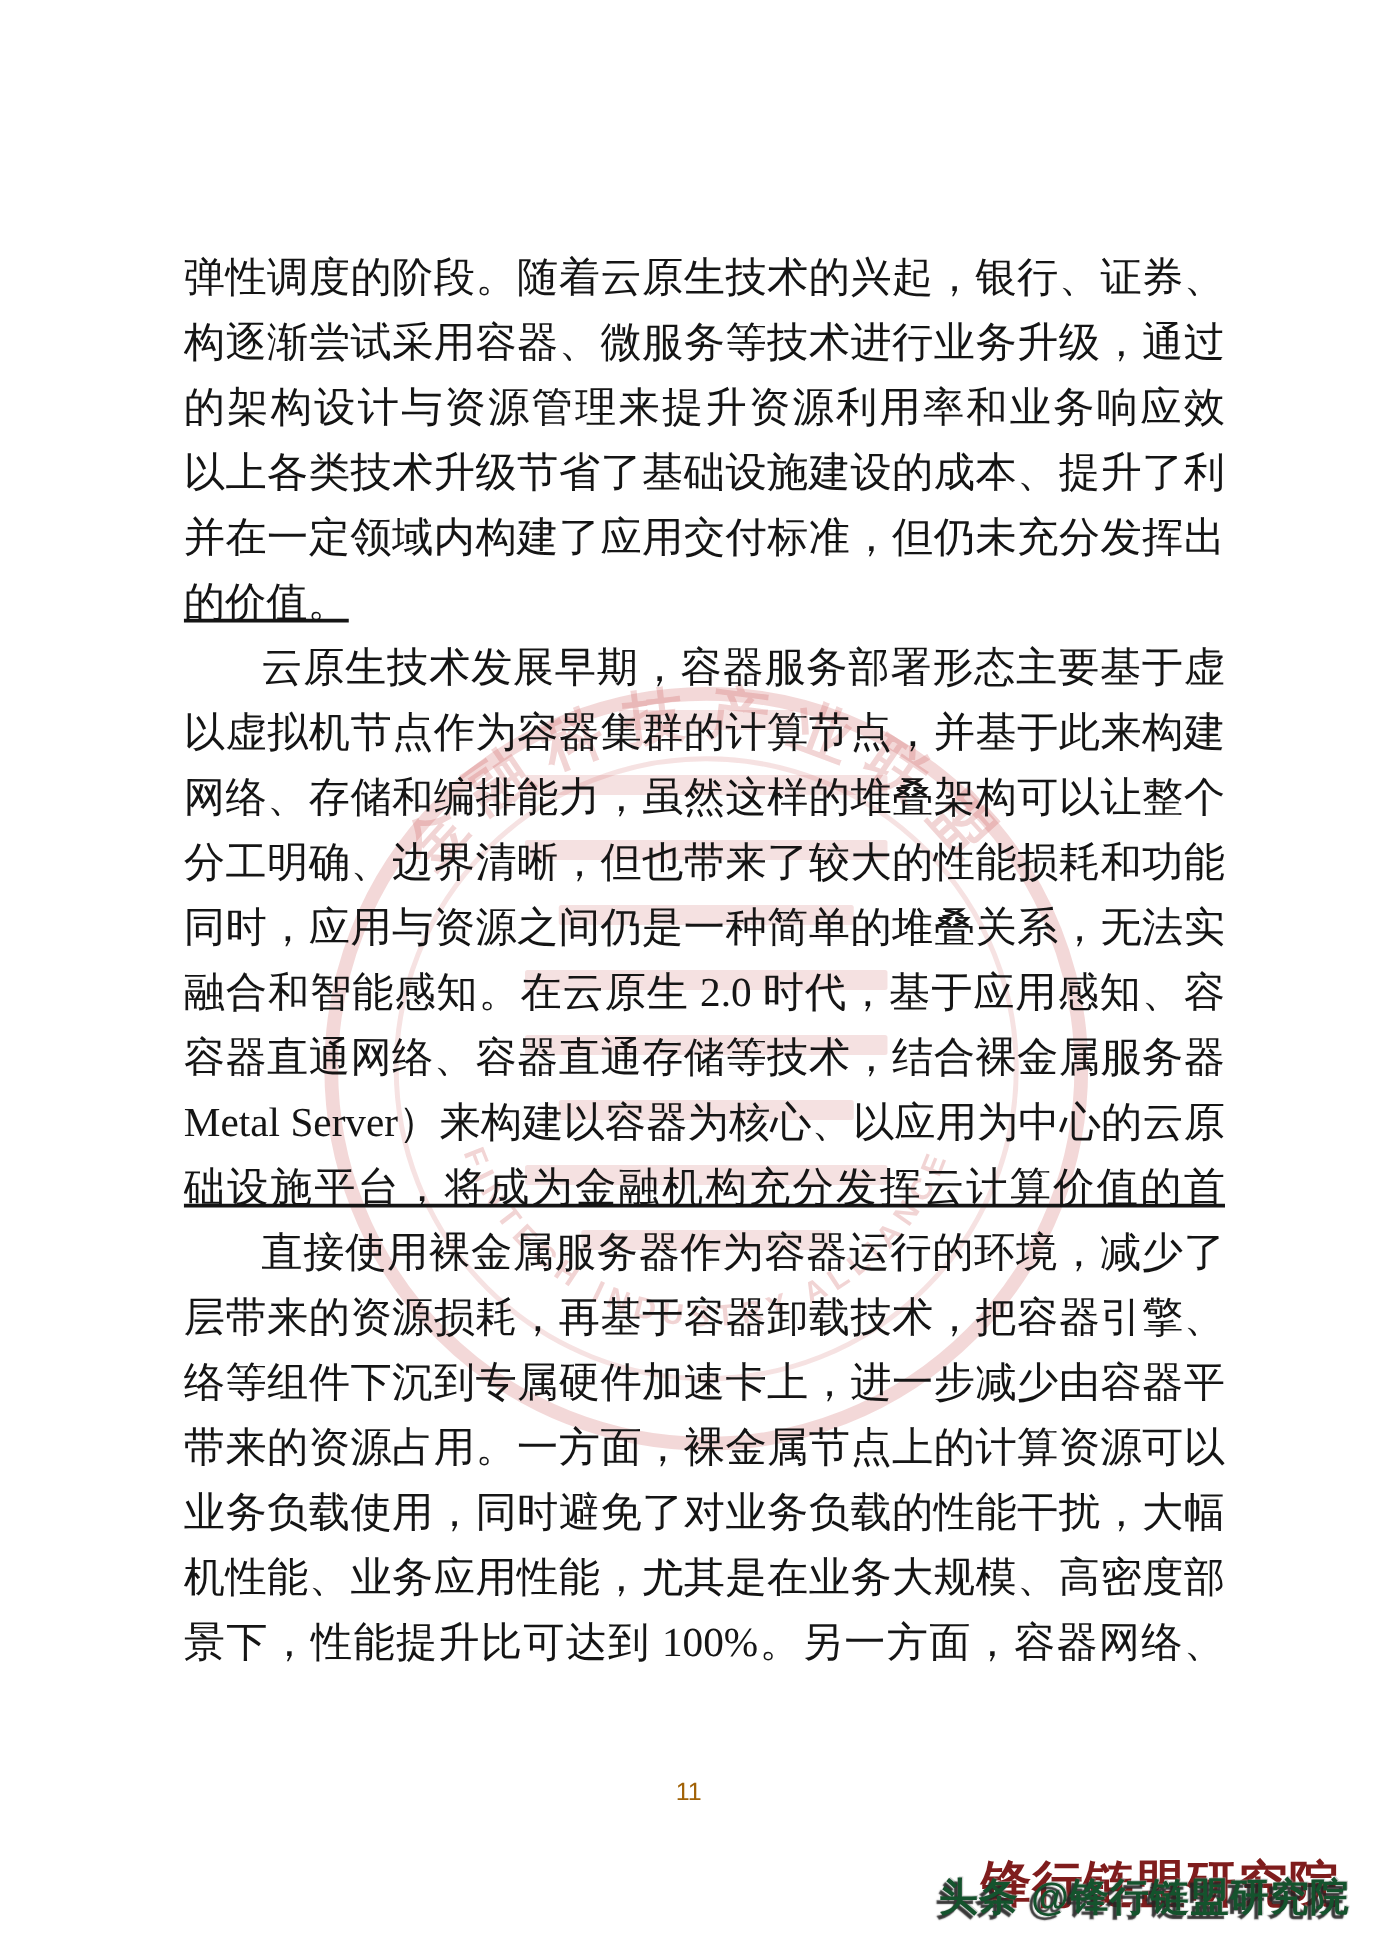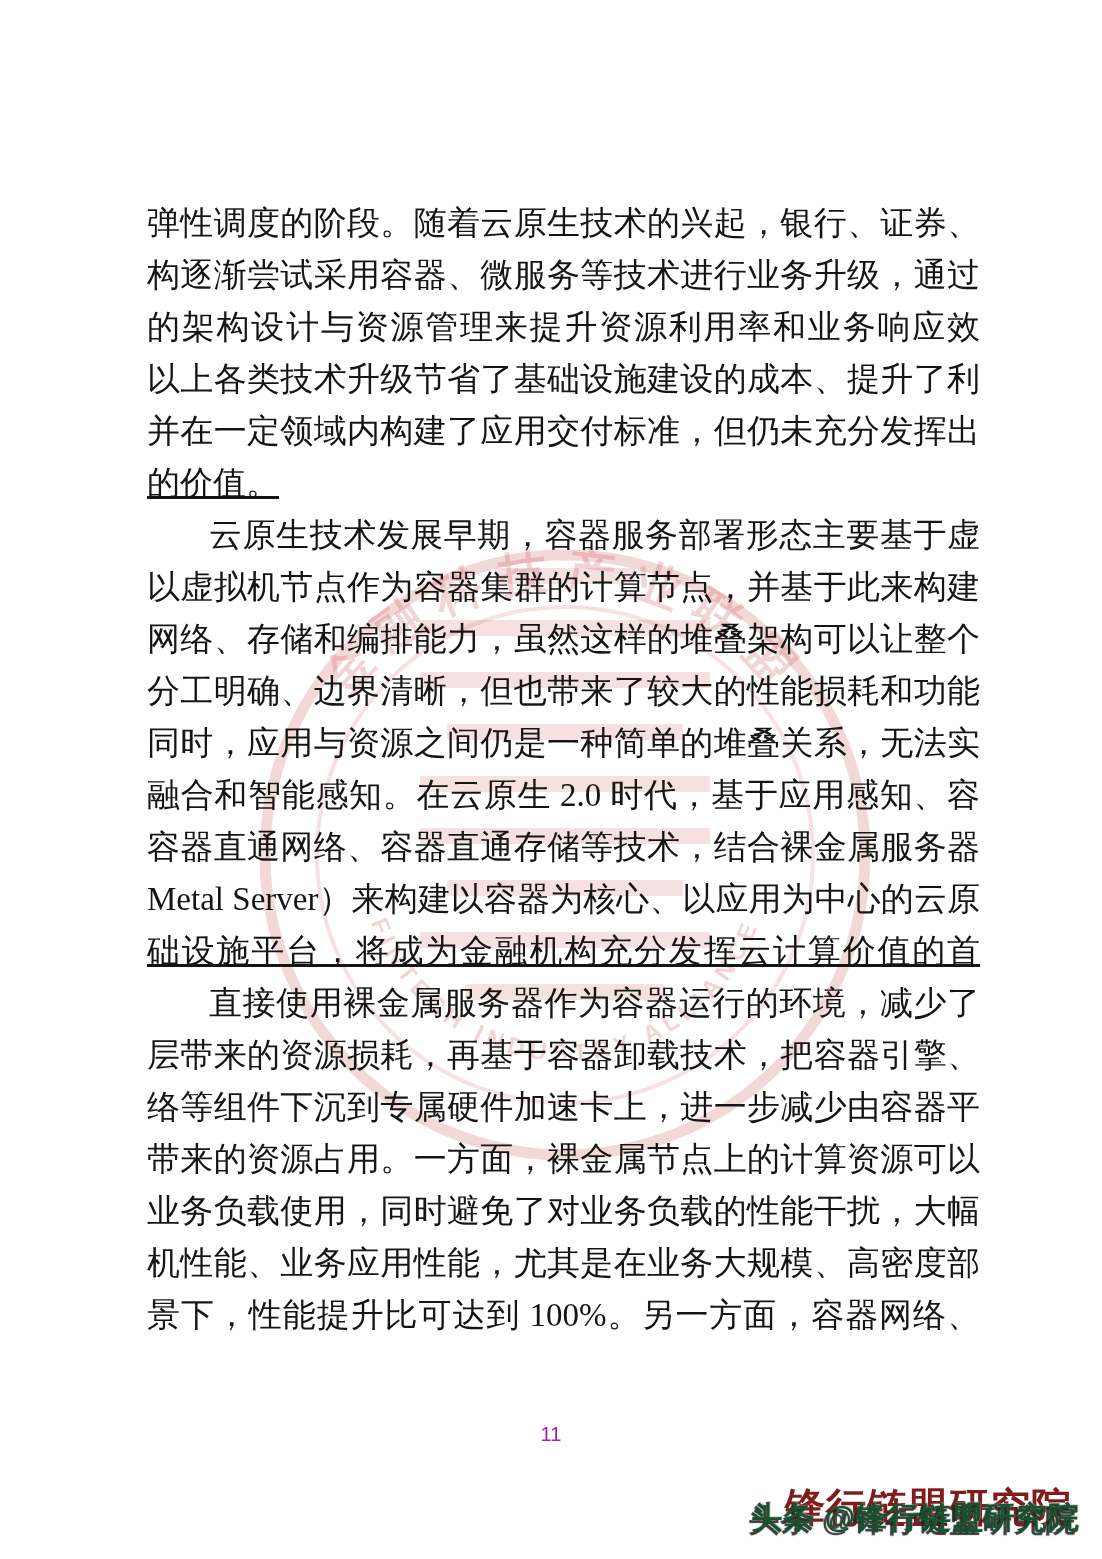--- a/index.html
+++ b/index.html
@@ -39,21 +39,21 @@
   .line.short  { text-align-last: left; text-decoration: underline; }
 
   
   .page-number {
     position: absolute;
     top: 1423px; left: 0;
     width: 100%;
     text-align: center;
     font-family: "Liberation Sans", sans-serif;
     font-size: 20px;
-    color: #a21caf;
+    color: #a16207;
   }
 
   
   .brand {
     position: absolute;
     right: 22px; bottom: 16px;
     height: 46px;
     font-family: "Liberation Sans", sans-serif;
     font-weight: bold;
     white-space: nowrap;

